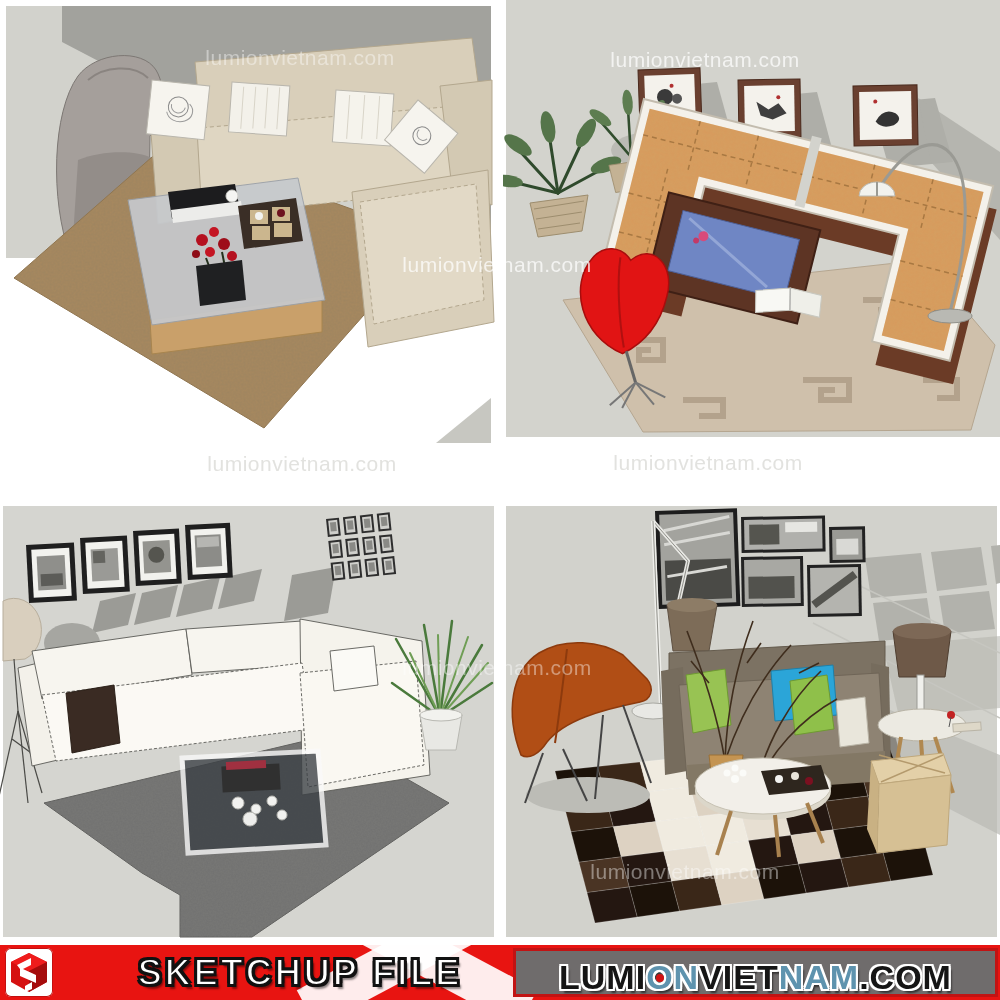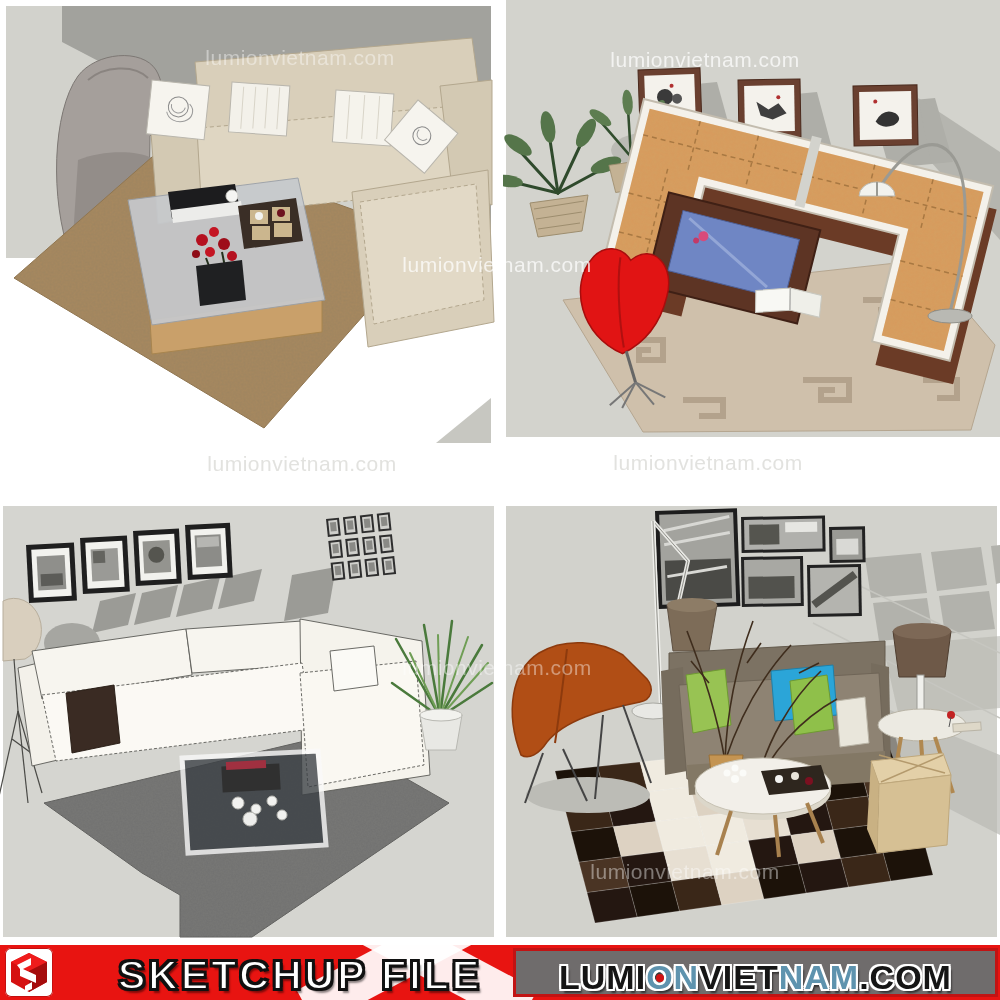--- a/index.html
+++ b/index.html
@@ -16,21 +16,21 @@
   .wm.ghost{color:rgba(255,255,255,.42);}
   
   .banner{position:absolute;left:0;top:945px;width:1000px;height:55px;background:#e81411;
           overflow:hidden;z-index:10;}
   .stripe{position:absolute;background:rgba(255,255,255,.92);}
   .stripe.s1{left:292px;top:-16px;width:250px;height:42px;transform:rotate(28deg);}
   .stripe.s2{left:292px;top:-16px;width:250px;height:42px;transform:rotate(-28deg);}
   .logo-box{position:absolute;left:5px;top:3px;width:48px;height:49px;background:#ffffff;
             border-radius:6px;box-shadow:0 0 0 1px #c40f0f inset;}
   .sk-text{position:absolute;left:110px;top:7px;width:380px;text-align:center;
-           font-size:41px;font-weight:900;letter-spacing:3px;color:#ffffff;
+           font-size:36px;font-weight:900;letter-spacing:3px;color:#ffffff;
            -webkit-text-stroke:2px #111111;
            text-shadow:2px 2px 0 #111,-2px -2px 0 #111,2px -2px 0 #111,-2px 2px 0 #111,3px 4px 2px rgba(0,0,0,.45);}
   .site-panel{position:absolute;left:513px;top:3px;width:479px;height:43px;background:#6f6c6c;
               border:3px solid #c11313;display:flex;align-items:flex-end;justify-content:center;}
   .site-word{font-size:34px;font-weight:900;letter-spacing:1px;white-space:nowrap;line-height:1;}
   .site-word .sl{position:relative;display:inline-block;
       text-shadow:-2px -2px 0 #fff,2px -2px 0 #fff,-2px 2px 0 #fff,2px 2px 0 #fff,0 -2px 0 #fff,0 2px 0 #fff,-2px 0 0 #fff,2px 0 0 #fff,3px 4px 2px rgba(0,0,0,.55);}
   .odot{position:absolute;left:50%;top:52%;width:8px;height:8px;margin-left:-4px;margin-top:-4px;
         border-radius:50%;display:block;}
 </style>

